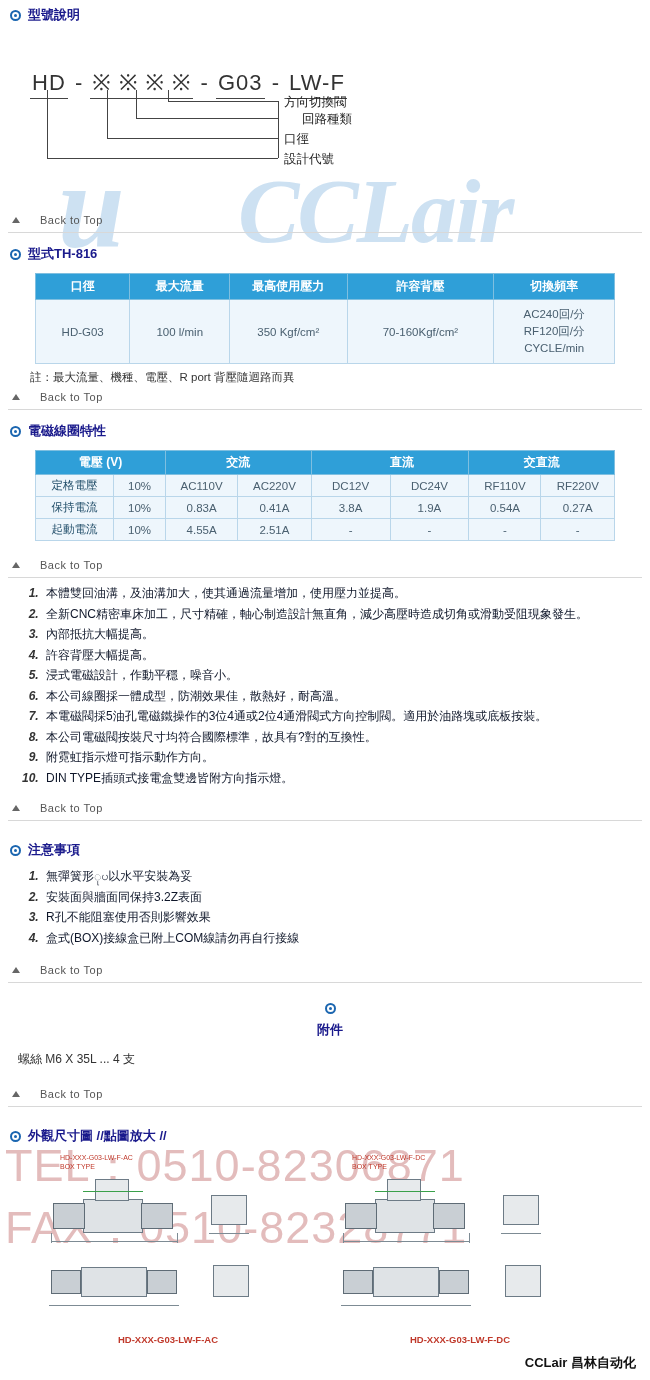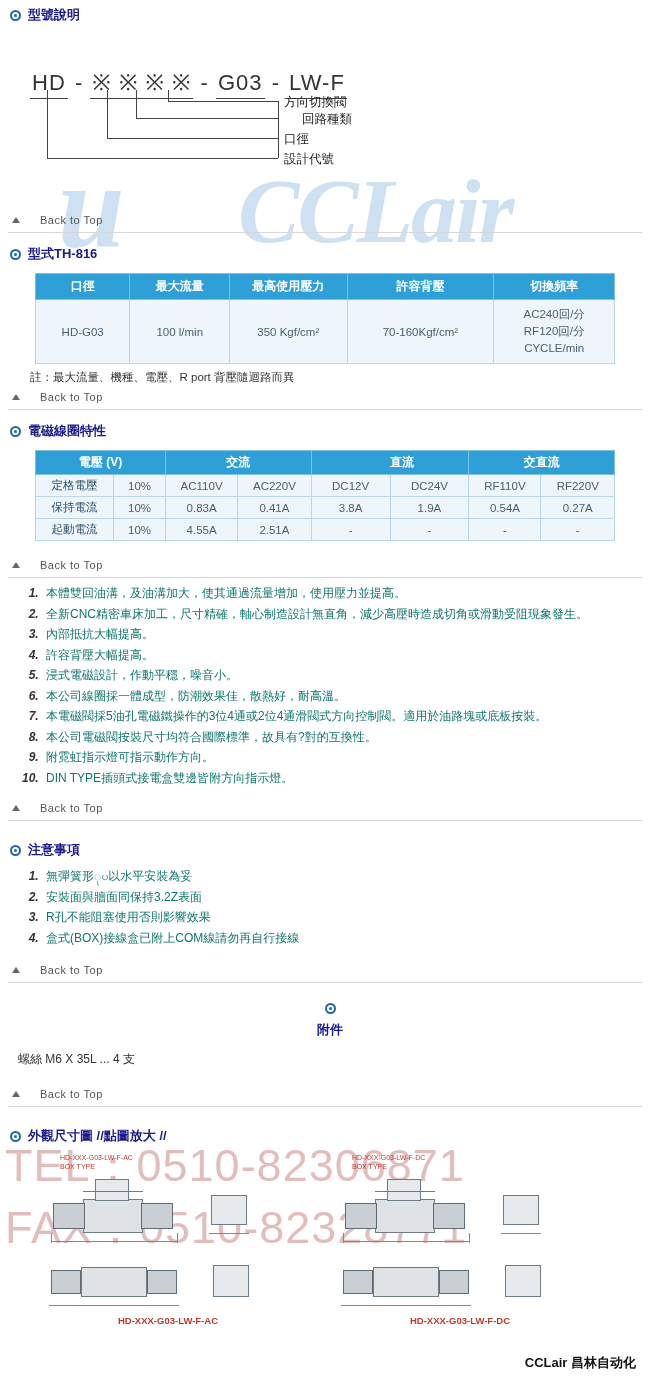--- a/index.html
+++ b/index.html
@@ -180,21 +180,21 @@
     color: #24506b;
     background: #eef6fc;
     text-align: center;
   }
 
   
   ol.feat {
     margin: 4px 0 2px 0;
     padding-left: 42px;
     font-size: 12px;
-    color: #0f766e;
+    color: #0f172a;
     line-height: 19.5px;
   }
   ol.feat li {
     padding-left: 4px;
     margin: 0 0 1px 0;
   }
   ol.feat li::marker {
     font-style: italic;
     font-weight: bold;
     color: #333;
@@ -259,21 +259,21 @@
   }
   .dwg .sq {
     position: absolute;
     border: 1px solid #6d7b86;
     background: #e7eaec;
   }
   .dwg-caption {
     font-size: 9.5px;
     color: #c0392b;
     font-weight: bold;
-    margin-top: 0;
+    margin-top: 19px;
   }
   .cclair-foot {
     position: absolute;
     right: 14px; bottom: 8px;
     font-size: 13px;
     color: #111;
     font-weight: bold;
     z-index: 3;
   }
 </style>

